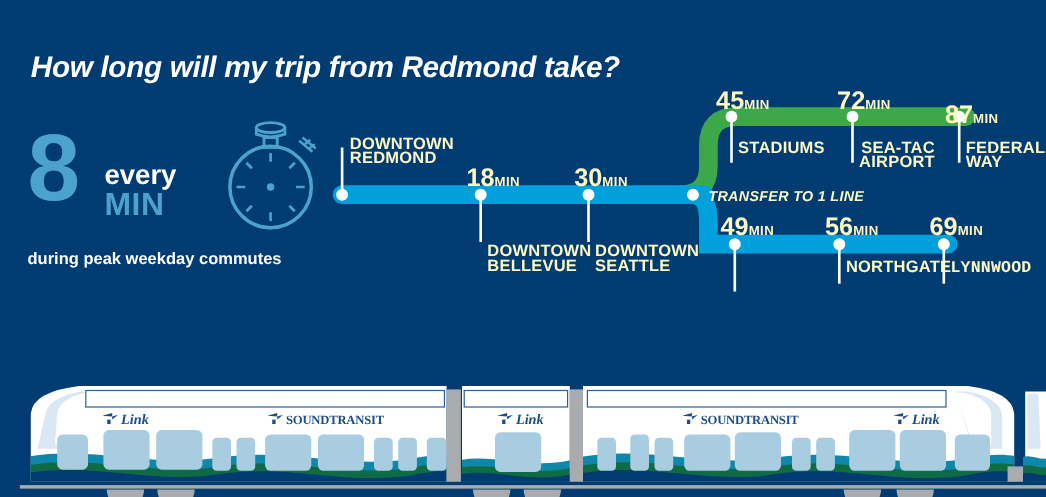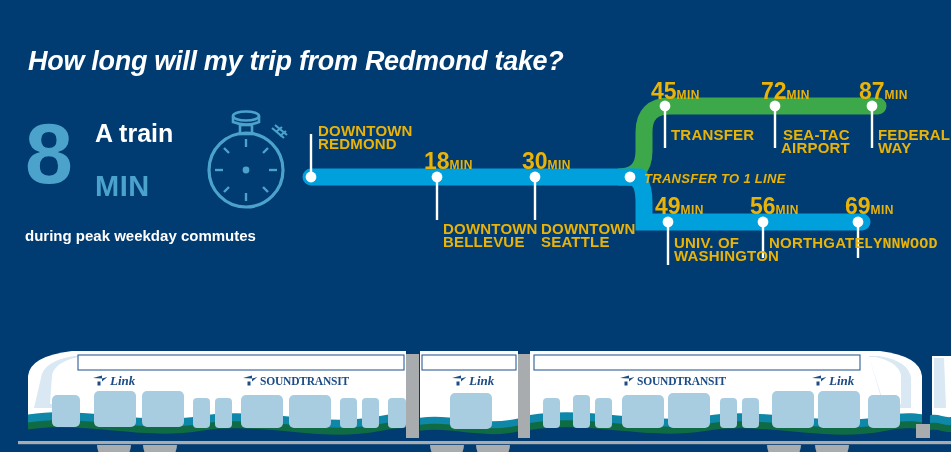--- a/index.html
+++ b/index.html
@@ -37,21 +37,21 @@
   .peak{
     position:absolute;left:25px;top:195px;
     font-size:15px;font-weight:bold;color:#FFFFFF;
   }
   .stopwatch{position:absolute;left:196px;top:74px;width:100px;height:106px;}
 
   
   .routewrap{position:absolute;left:0;top:40px;width:951px;height:210px;}
   .routesvg{position:absolute;left:0;top:0;}
 
-  .lbl{position:absolute;color:#eab308;white-space:nowrap;}
+  .lbl{position:absolute;color:#fef9c3;white-space:nowrap;}
   .num{font-size:23px;font-weight:bold;line-height:23px;}
   .num .mn{font-size:12px;font-weight:bold;letter-spacing:0.4px;}
   .stn{font-size:15px;font-weight:bold;line-height:12.5px;letter-spacing:0.2px;}
   .xfer{font-size:13px;font-weight:bold;font-style:italic;letter-spacing:0.3px;}
 
   
   .caprow{position:absolute;left:0;top:238px;width:951px;height:70px;}
   .capitem{position:absolute;top:248px;height:52px;}
 
   
@@ -60,21 +60,22 @@
 </head>
 <body>
 
 <div class="root">
 
   <div class="title">How long will my trip from Redmond take?</div>
 
   <div>
     <div class="eight">8</div>
     <div class="atrain">
-      <span>A train</span><br>
+      <br>
+      <span>every</span>
     </div>
     <div class="minword">MIN</div>
     <div class="peak">during peak weekday commutes</div>
 
     <svg class="stopwatch" viewBox="0 0 100 106">
 
       <ellipse cx="50" cy="10" rx="13" ry="4.5" fill="none" stroke="#4BA3CC" stroke-width="2.6"></ellipse>
       <path d="M37 10 L37 16 Q50 21 63 16 L63 10" fill="none" stroke="#4BA3CC" stroke-width="2.6"></path>
       <rect x="44" y="19" width="12" height="9" fill="none" stroke="#4BA3CC" stroke-width="2.6"></rect>
 
@@ -155,45 +156,41 @@
       <span style="white-space:pre-line;">DOWNTOWN
 SEATTLE</span>
     </div>
 
     <div class="lbl xfer" style="left:644px;top:99px;">TRANSFER TO 1 LINE</div>
 
     <div class="lbl num" style="left:651px;top:8px;">
       <span>45</span><span class="mn">MIN</span>
     </div>
     <div class="lbl stn" style="left:671px;top:57px;">
-      <span style="white-space:pre-line;">TRANSFER</span>
+      <span style="white-space:pre-line;">STADIUMS</span>
     </div>
 
     <div class="lbl num" style="left:761px;top:8px;">
       <span>72</span><span class="mn">MIN</span>
     </div>
     <div class="lbl stn" style="left:781px;top:57px;text-align:right;">
       <span style="white-space:pre-line;">SEA-TAC
 AIRPORT</span>
     </div>
 
-    <div class="lbl num" style="left:859px;top:8px;text-align:center;">
+    <div class="lbl num" style="left:859px;top:21px;text-align:center;">
       <span>87</span><span class="mn">MIN</span>
     </div>
     <div class="lbl stn" style="left:878px;top:57px;">
       <span style="white-space:pre-line;">FEDERAL
 WAY</span>
     </div>
 
     <div class="lbl num" style="left:655px;top:123px;">
       <span>49</span><span class="mn">MIN</span>
-    </div>
-    <div class="lbl stn" style="left:674px;top:165px;">
-      <span style="white-space:pre-line;">UNIV. OF
-WASHINGTON</span>
     </div>
 
     <div class="lbl num" style="left:750px;top:123px;text-align:right;">
       <span>56</span><span class="mn">MIN</span>
     </div>
     <div class="lbl stn" style="left:769px;top:165px;">
       <span style="white-space:pre-line;">NORTHGATE</span>
     </div>
 
     <div class="lbl num" style="left:845px;top:123px;">

